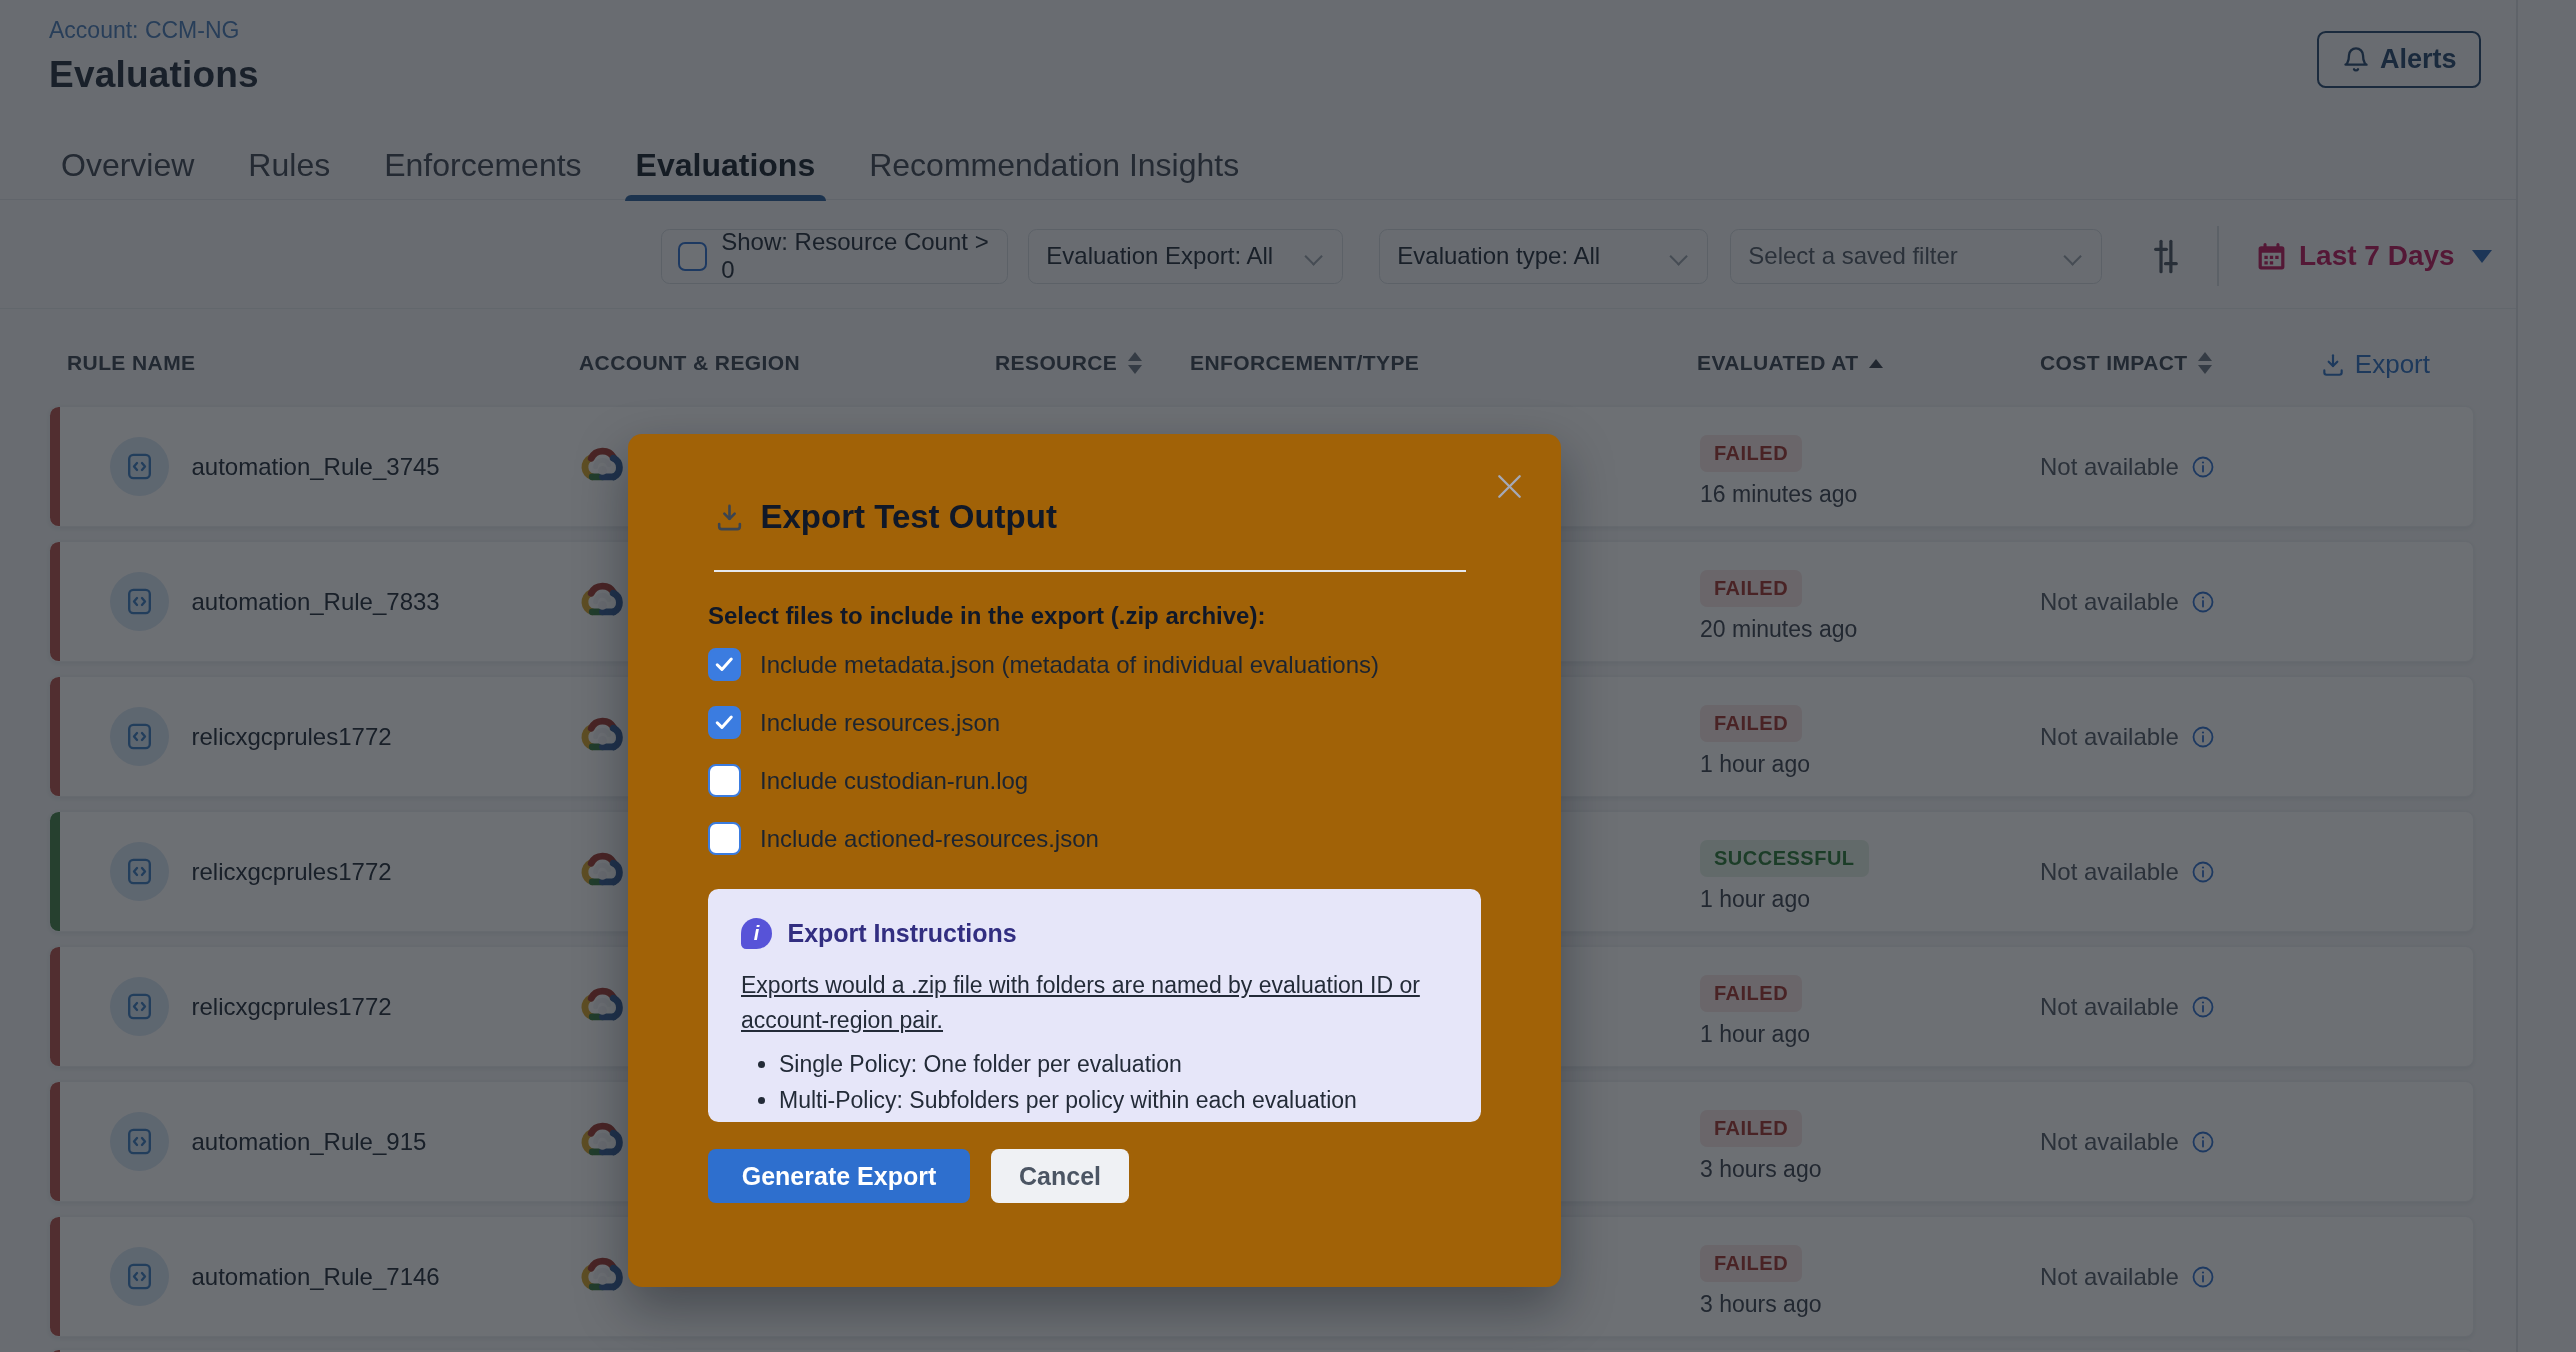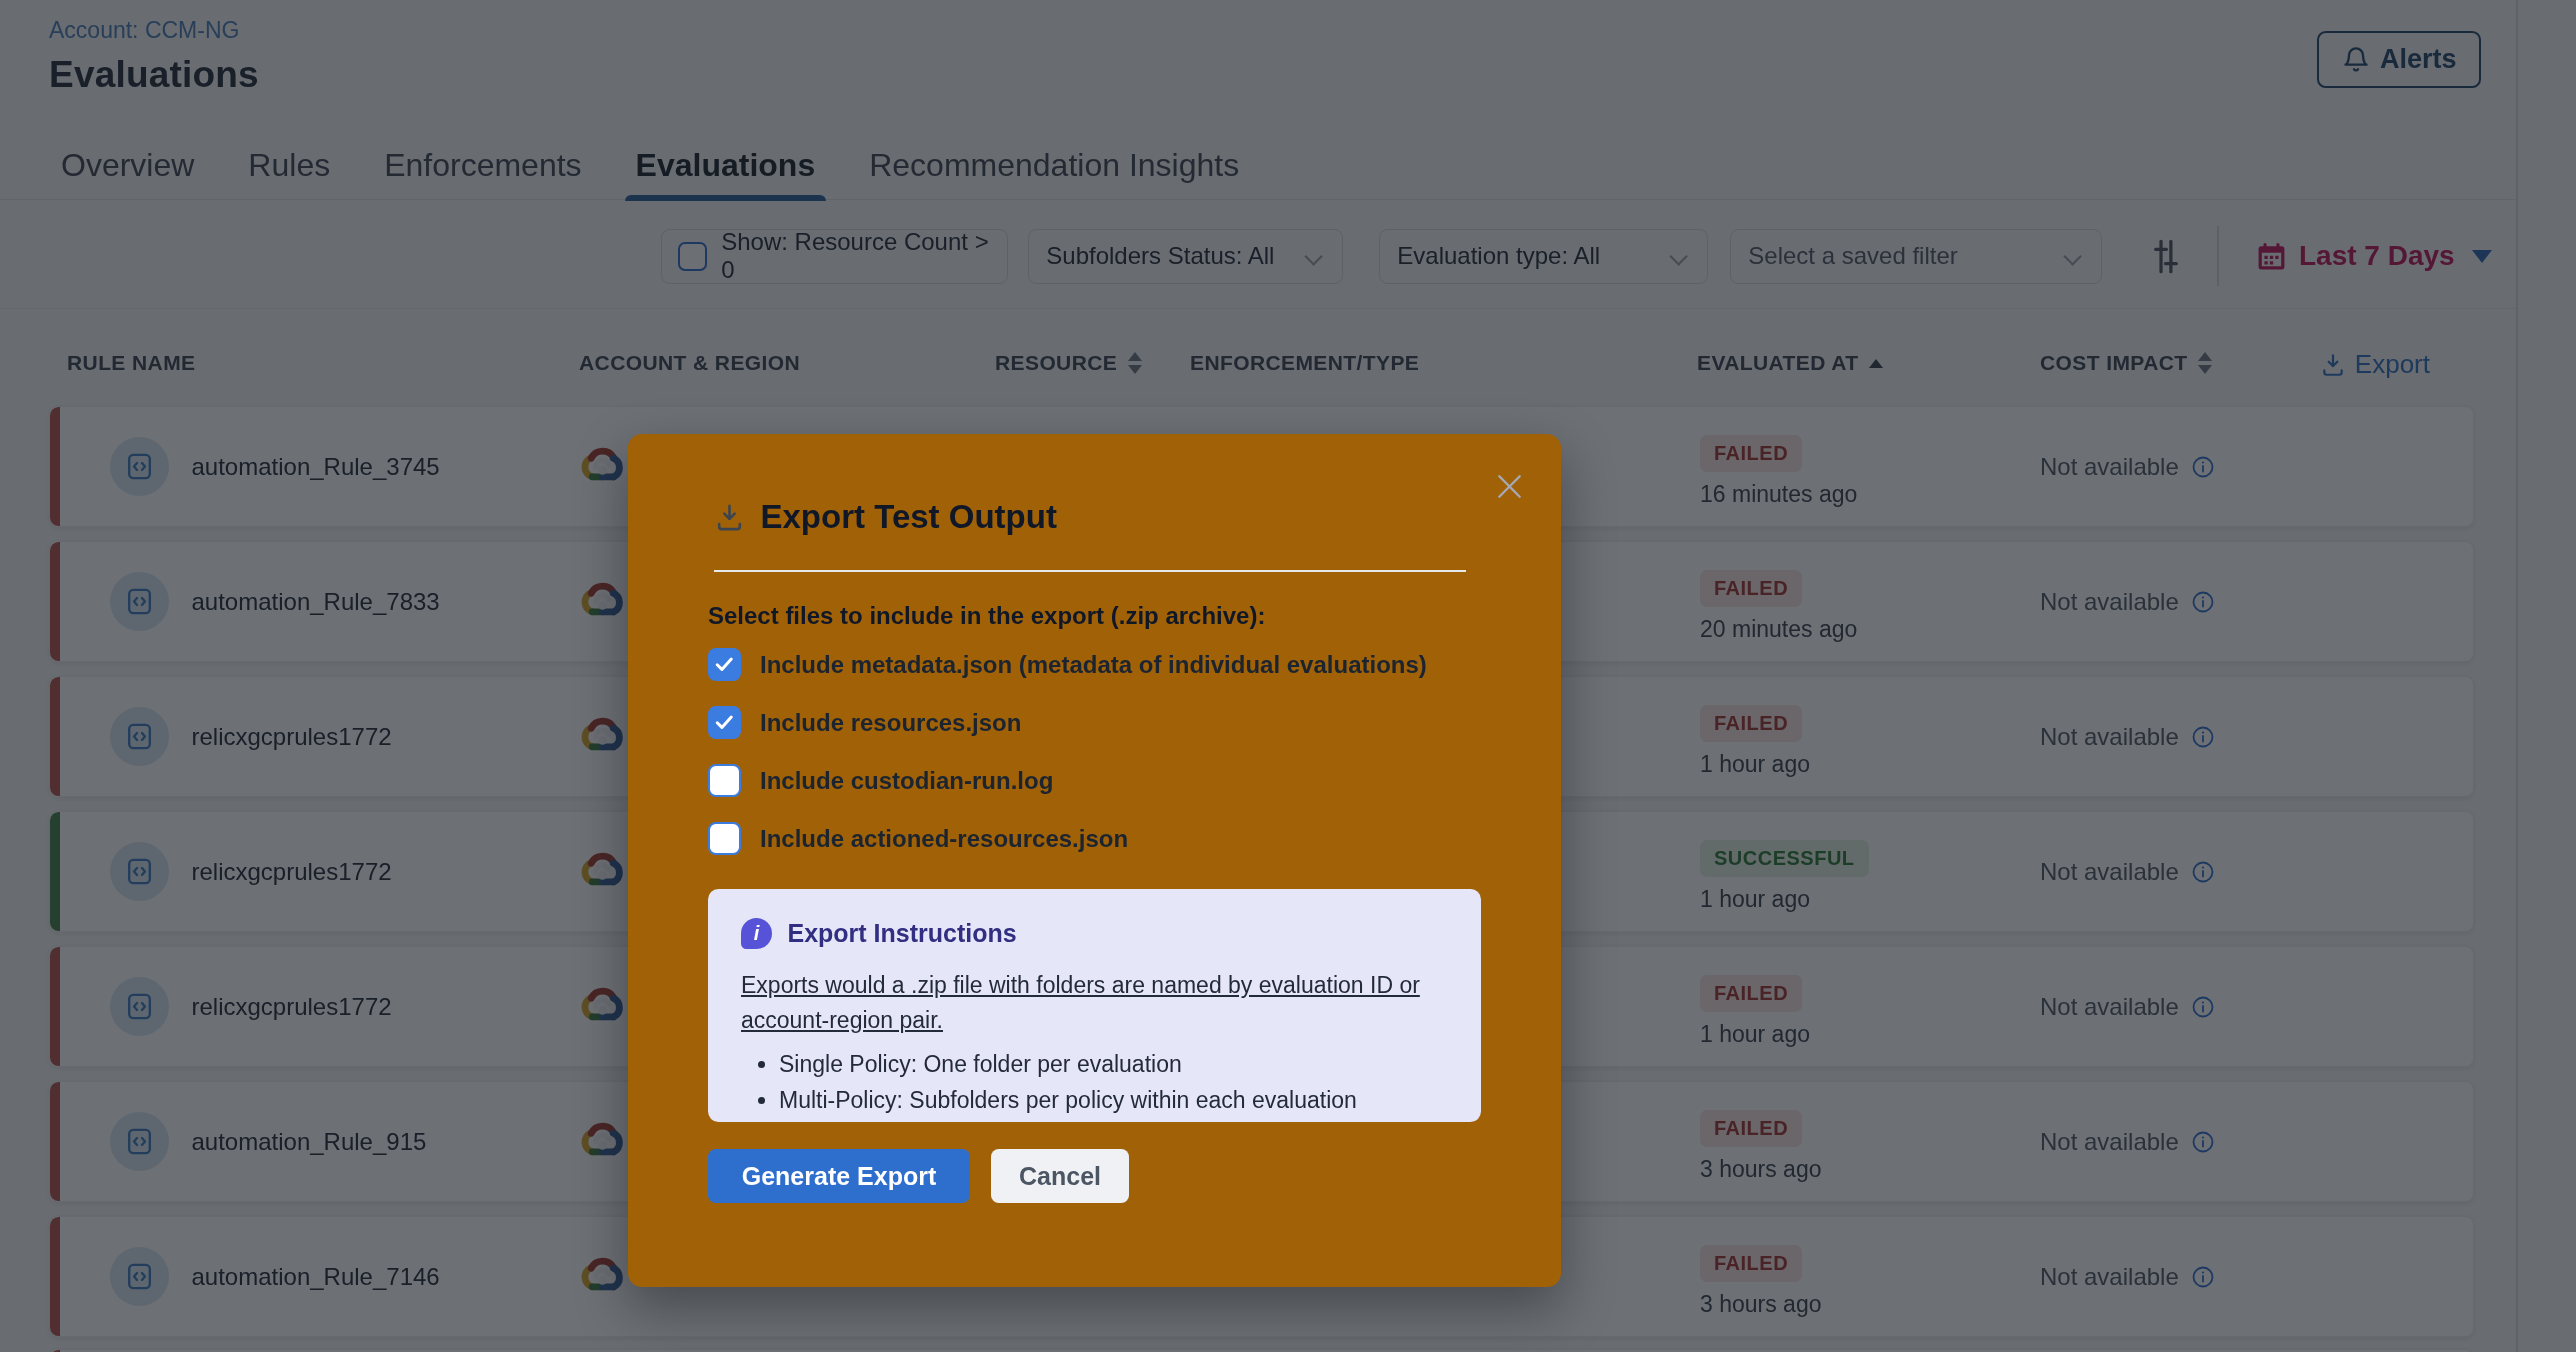--- a/index.html
+++ b/index.html
@@ -84,21 +84,21 @@
   .overlay { position:absolute; inset:0; background:rgba(20,24,31,.62); z-index:5; }
   .modal { position:absolute; left:628px; top:434px; width:933px; height:853px; background:#a16207;
     border-radius:14px; z-index:10; box-shadow:0 21px 52px rgba(8,12,20,.38); }
   .modal-close { position:absolute; left:864px; top:35px; width:35px; height:35px; color:#a5a9b8; cursor:pointer; }
   .modal-title-row { position:absolute; left:86px; top:64px; display:flex; align-items:center; gap:15.5px; }
   .modal-title-row svg { width:31px; height:31px; color:#3a4452; }
   .modal-title { font-size:33px; font-weight:bold; color:#101828; }
   .modal-divider { position:absolute; left:86px; top:136px; width:752px; height:1.7px; background:#e6e8ec; }
   .select-label { position:absolute; left:80px; top:168px; font-size:24px; font-weight:bold; color:#101828; }
   .options { position:absolute; left:80px; top:214px; width:777px; display:flex; flex-direction:column; gap:25px; }
-  .opt { display:flex; align-items:center; gap:19px; cursor:pointer; height:33px;font-weight:bold; }
+  .opt { display:flex; align-items:center; gap:19px; cursor:pointer; height:33px; }
   .cb { width:33px; height:33px; border:2.6px solid #3b7ce0; border-radius:7.8px; background:#fff;
     display:flex; align-items:center; justify-content:center; flex:0 0 auto; }
   .cb.checked { background:#3b7ce0; }
   .cb svg { width:22.5px; height:22.5px; }
   .opt-label { font-size:24px; color:#1c2430; }
   .instr-box { position:absolute; left:80px; top:455px; width:773px; height:233px; background:var(--instr-bg); border-radius:10.4px; padding:29px 33px; }
   .instr-head { display:flex; align-items:center; gap:15.5px; }
   .instr-ic { width:31px; height:31px; border-radius:50% 50% 50% 5.2px; background:var(--info-purple); color:#fff;
     display:flex; align-items:center; justify-content:center; font-size:20px; font-weight:bold; font-style:italic; flex:0 0 auto; }
   .instr-title { font-size:25px; font-weight:bold; color:#322e81; }
@@ -147,21 +147,21 @@
         <span>Recommendation Insights</span>
       </div>
     </div>
 
   <div class="filterbar">
     <div class="fctl fcheck">
       <span class="cb-sm"></span>
       <span>Show: Resource Count &gt; 0</span>
     </div>
     <div class="fctl fdd fdd1">
-      <span>Subfolders Status: All</span>
+      <span>Evaluation Export: All</span>
       <span class="chev"></span>
     </div>
     <div class="fctl fdd fdd2">
       <span>Evaluation type: All</span>
       <span class="chev"></span>
     </div>
     <div class="fctl fdd fdd3">
       <span>Select a saved filter</span>
       <span class="chev"></span>
     </div>

